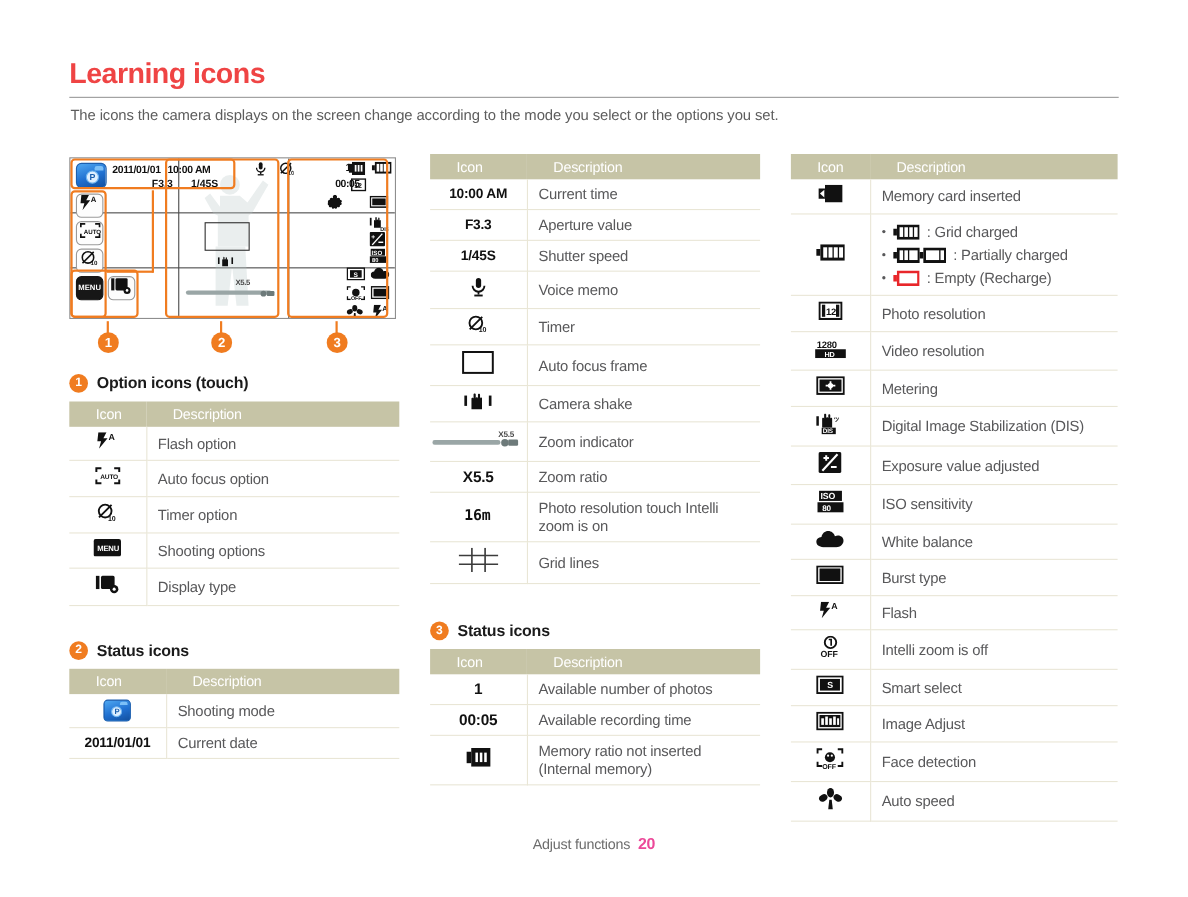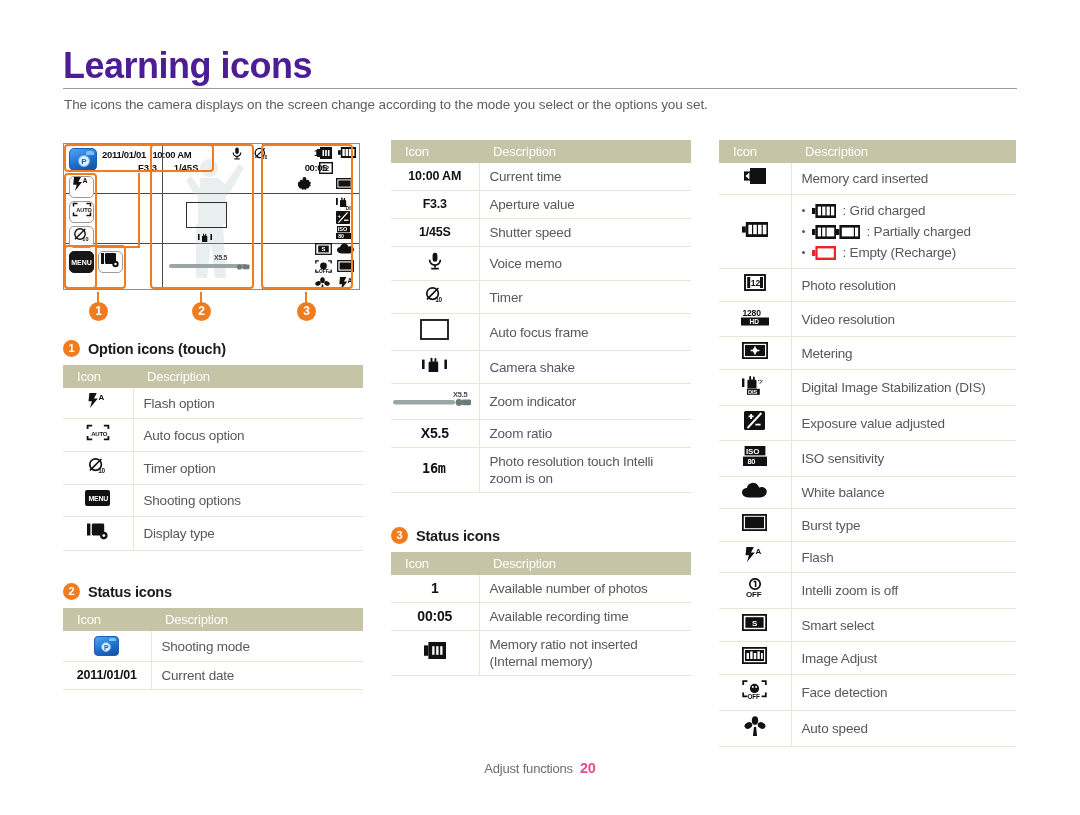--- a/index.html
+++ b/index.html
@@ -8,21 +8,21 @@
     width: 1080px; height: 815px;
     background: #ffffff;
     font-family: "Liberation Sans", sans-serif;
     overflow: hidden;
   }
   .page { position: relative; width: 1080px; height: 815px; background:#fff; }
 
   
   .title {
     position:absolute; left:63px; top:44px;
-    font-size:36px; font-weight:bold; color:#4c1d95;
+    font-size:26px; font-weight:bold; color:#ef4444;
     letter-spacing:-0.5px; line-height:44px;
   }
   .title-rule {
     position:absolute; left:63px; top:88px; width:954px; height:1px;
     background:#9a9a9a;
   }
   .subtitle {
     position:absolute; left:64px; top:95px; width:960px;
     font-size:13.5px; color:#5d5d5d; line-height:19px; letter-spacing:-0.1px;
   }
@@ -105,21 +105,21 @@
   .sec-num {
     width:17px; height:17px; border-radius:50%; background:#f07c20; color:#fff;
     font-size:11px; font-weight:bold; text-align:center; line-height:17px; flex:0 0 auto;
   }
   .sec-title { font-size:14.5px; font-weight:bold; color:#1b1b1b; letter-spacing:-0.2px; }
 
   
   table.icn { width:100%; border-collapse:collapse; table-layout:fixed; }
   table.icn th {
     background:#c6c4a6; color:#ffffff; font-weight:normal;
-    font-size:13px; text-align:left; padding:4px 14px; letter-spacing:-0.2px;
+    font-size:13px; text-align:left; padding:4px 24px; letter-spacing:-0.2px;
     height:23px; vertical-align:middle;
   }
   table.icn th.c1 { width:70px; }
   table.icn td {
     border-bottom:1px solid #e9e6d6; padding:5px 10px;
     font-size:13.5px; color:#58585a; letter-spacing:-0.2px; line-height:17px;
     vertical-align:middle;
   }
   table.icn td.ic {
     text-align:center; color:#111; font-weight:bold; font-size:12.5px;
@@ -629,20 +629,33 @@
           <td class="ic" style="font-size:14px;">X5.5</td>
           <td>Zoom ratio</td>
         </tr>
         <tr>
           <td class="ic">
             <svg width="26" height="15" viewBox="0 0 26 15">
               <text x="0" y="13" font-size="13.5" font-weight="bold" fill="#111" font-family="'DejaVu Sans Mono',monospace">16m</text>
             </svg>
           </td>
           <td>Photo resolution touch Intelli zoom is on</td>
+        </tr>
+        <tr>
+          <td class="ic">
+            <svg width="36" height="22" viewBox="0 0 36 22">
+                <g stroke="#3c3c3c" stroke-width="1.5">
+              <line x1="0" y1="7" x2="36" y2="7"></line>
+                  <line x1="0" y1="15" x2="36" y2="15"></line>
+              <line x1="12" y1="0" x2="12" y2="22"></line>
+                  <line x1="24" y1="0" x2="24" y2="22"></line>
+            </g>
+              </svg>
+          </td>
+          <td>Grid lines</td>
         </tr>
       </tbody>
     </table>
 
     <div class="blk" style="margin-top:34px;">
       <div class="sec-head">
         <div class="sec-num">3</div>
         <div class="sec-title">Status icons</div>
       </div>
       <table class="icn t3">

